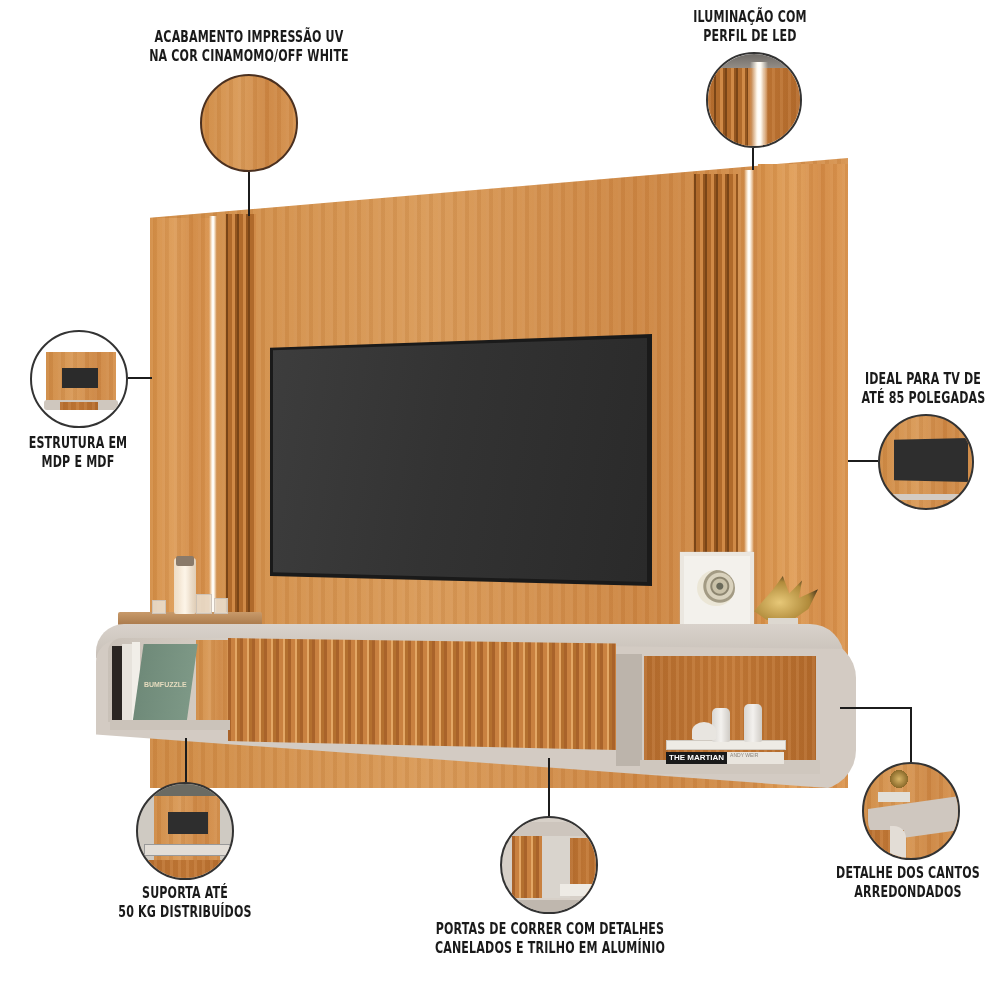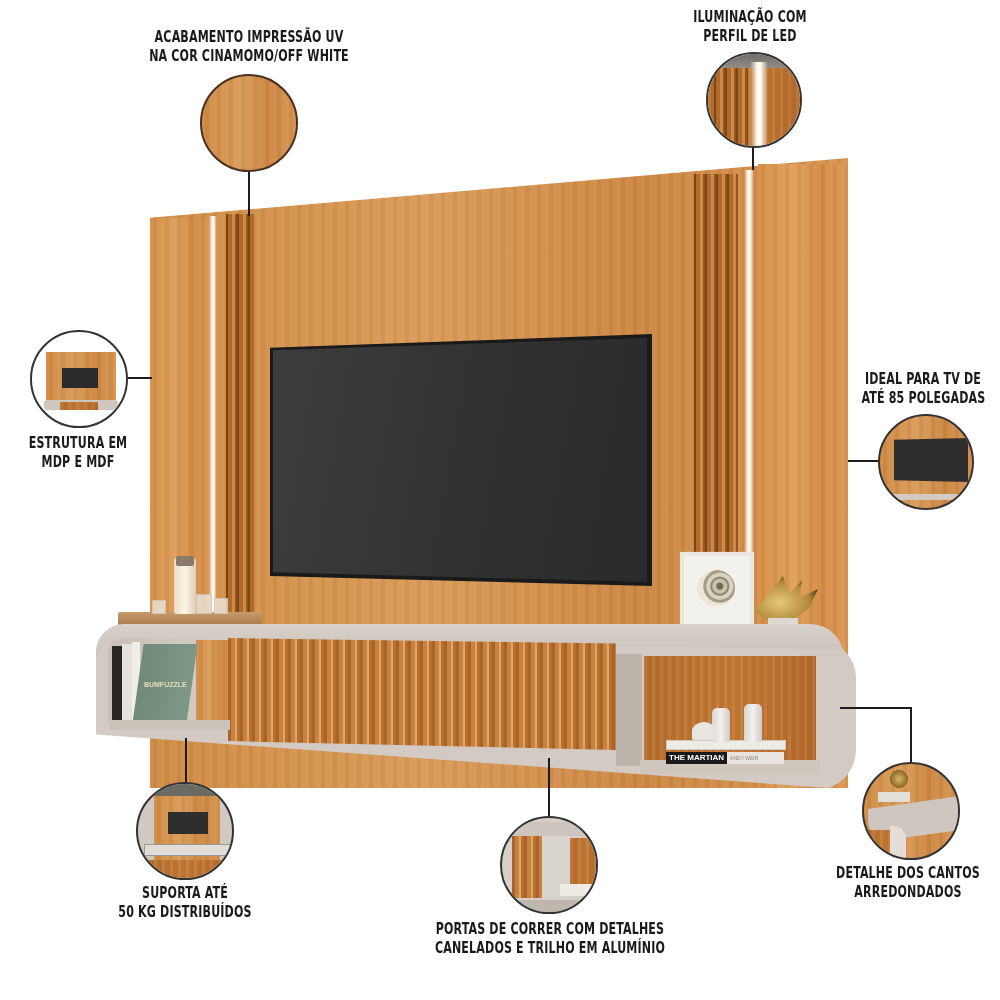--- a/index.html
+++ b/index.html
@@ -68,21 +68,21 @@
     <span style="font-size:7px;color:#e6dcbf;font-weight:bold;transform:skewX(8deg)">BUMFUZZLE</span>
   </div>
 
   <div class="abs slats" style="left:228px;top:638px;width:388px;height:112px;clip-path:polygon(0 0,100% 5%,100% 100%,0 92%)"></div>
 
   <div class="abs" style="left:616px;top:654px;width:26px;height:112px;background:#bcb4ab"></div>
   <div class="abs wood-dark" style="left:644px;top:656px;width:172px;height:108px"></div>
   <div class="abs" style="left:640px;top:760px;width:180px;height:14px;background:#cfc7be"></div>
 
   <div class="abs" style="left:666px;top:740px;width:120px;height:10px;background:#eeebe5;border:1px solid #d0cac2"></div>
-  <div class="abs" style="left:666px;top:752px;width:118px;height:12px;background:#e9e5de;display:flex;align-items:center">
+  <div class="abs" style="left:666px;top:752px;width:118px;height:12px;background:#e9e5de;display:flex;align-items:flex-start">
     <span style="background:#1a1a1a;color:#fff;font-size:8px;font-weight:bold;padding:0 3px;height:12px;line-height:12px">THE MARTIAN</span>
     <span style="color:#8a847c;font-size:5px;padding-left:3px">ANDY WEIR</span>
   </div>
   <div class="abs" style="left:712px;top:708px;width:18px;height:34px;background:linear-gradient(90deg,#d9d6d1,#f3f1ee,#cfcbc5);border-radius:5px 5px 2px 2px"></div>
   <div class="abs" style="left:744px;top:704px;width:18px;height:38px;background:linear-gradient(90deg,#d9d6d1,#f3f1ee,#cfcbc5);border-radius:5px 5px 2px 2px"></div>
   <div class="abs" style="left:692px;top:722px;width:24px;height:18px;background:#e8e5e0;border-radius:50% 50% 10% 10%"></div>
 
   <div class="abs" style="left:110px;top:720px;width:120px;height:10px;background:#cbc3ba"></div>
 </div>
 

